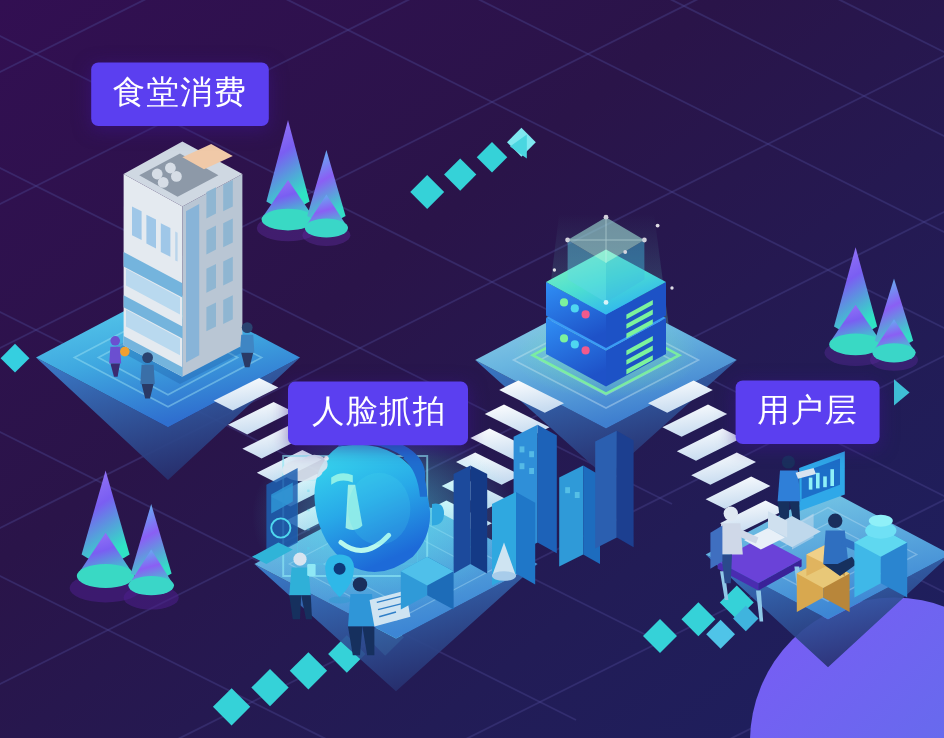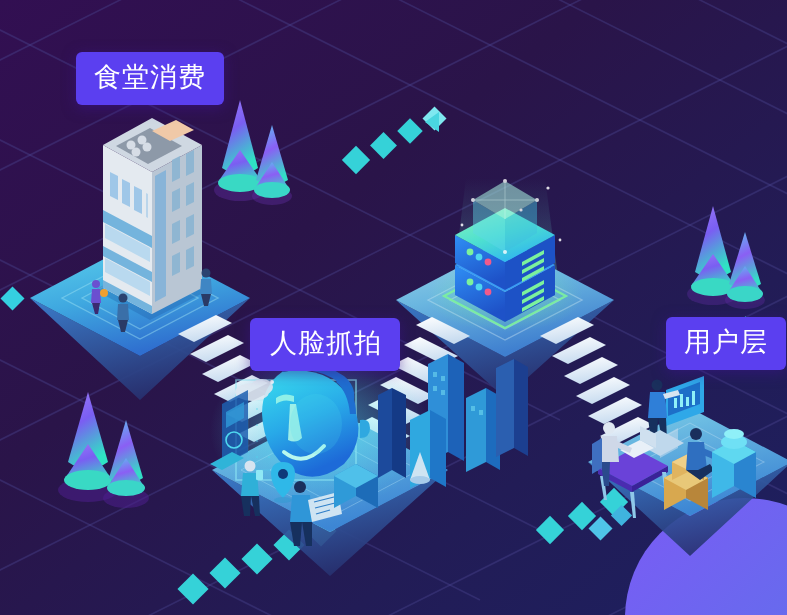--- a/index.html
+++ b/index.html
@@ -29,22 +29,22 @@
     line-height: 1;
     letter-spacing: 1px;
     padding: 12px 18px 14px 18px;
     border-radius: 6px;
     white-space: nowrap;
     font-weight: 400;
     box-shadow: 0 3px 14px rgba(60,20,140,.55);
   }
   #label-canteen { left: 76px;  top: 52px;  }
   #label-data    { left: 437px; top: 107px; }
-  #label-face    { left: 250px; top: 318px; padding-left: 20px; }
-  #label-user    { left: 666px; top: 317px; }
+  #label-face    { left: 240px; top: 318px; padding-left: 20px; }
+  #label-user    { left: 613px; top: 317px; }
   .label-notch {
     position: absolute;
     width: 0; height: 0;
     border-style: solid;
   }
   #notch-data {
     left: 425px; top: 112px;
     border-width: 10px 14px 10px 0;
     border-color: transparent #4ad6e0 transparent transparent;
   }

